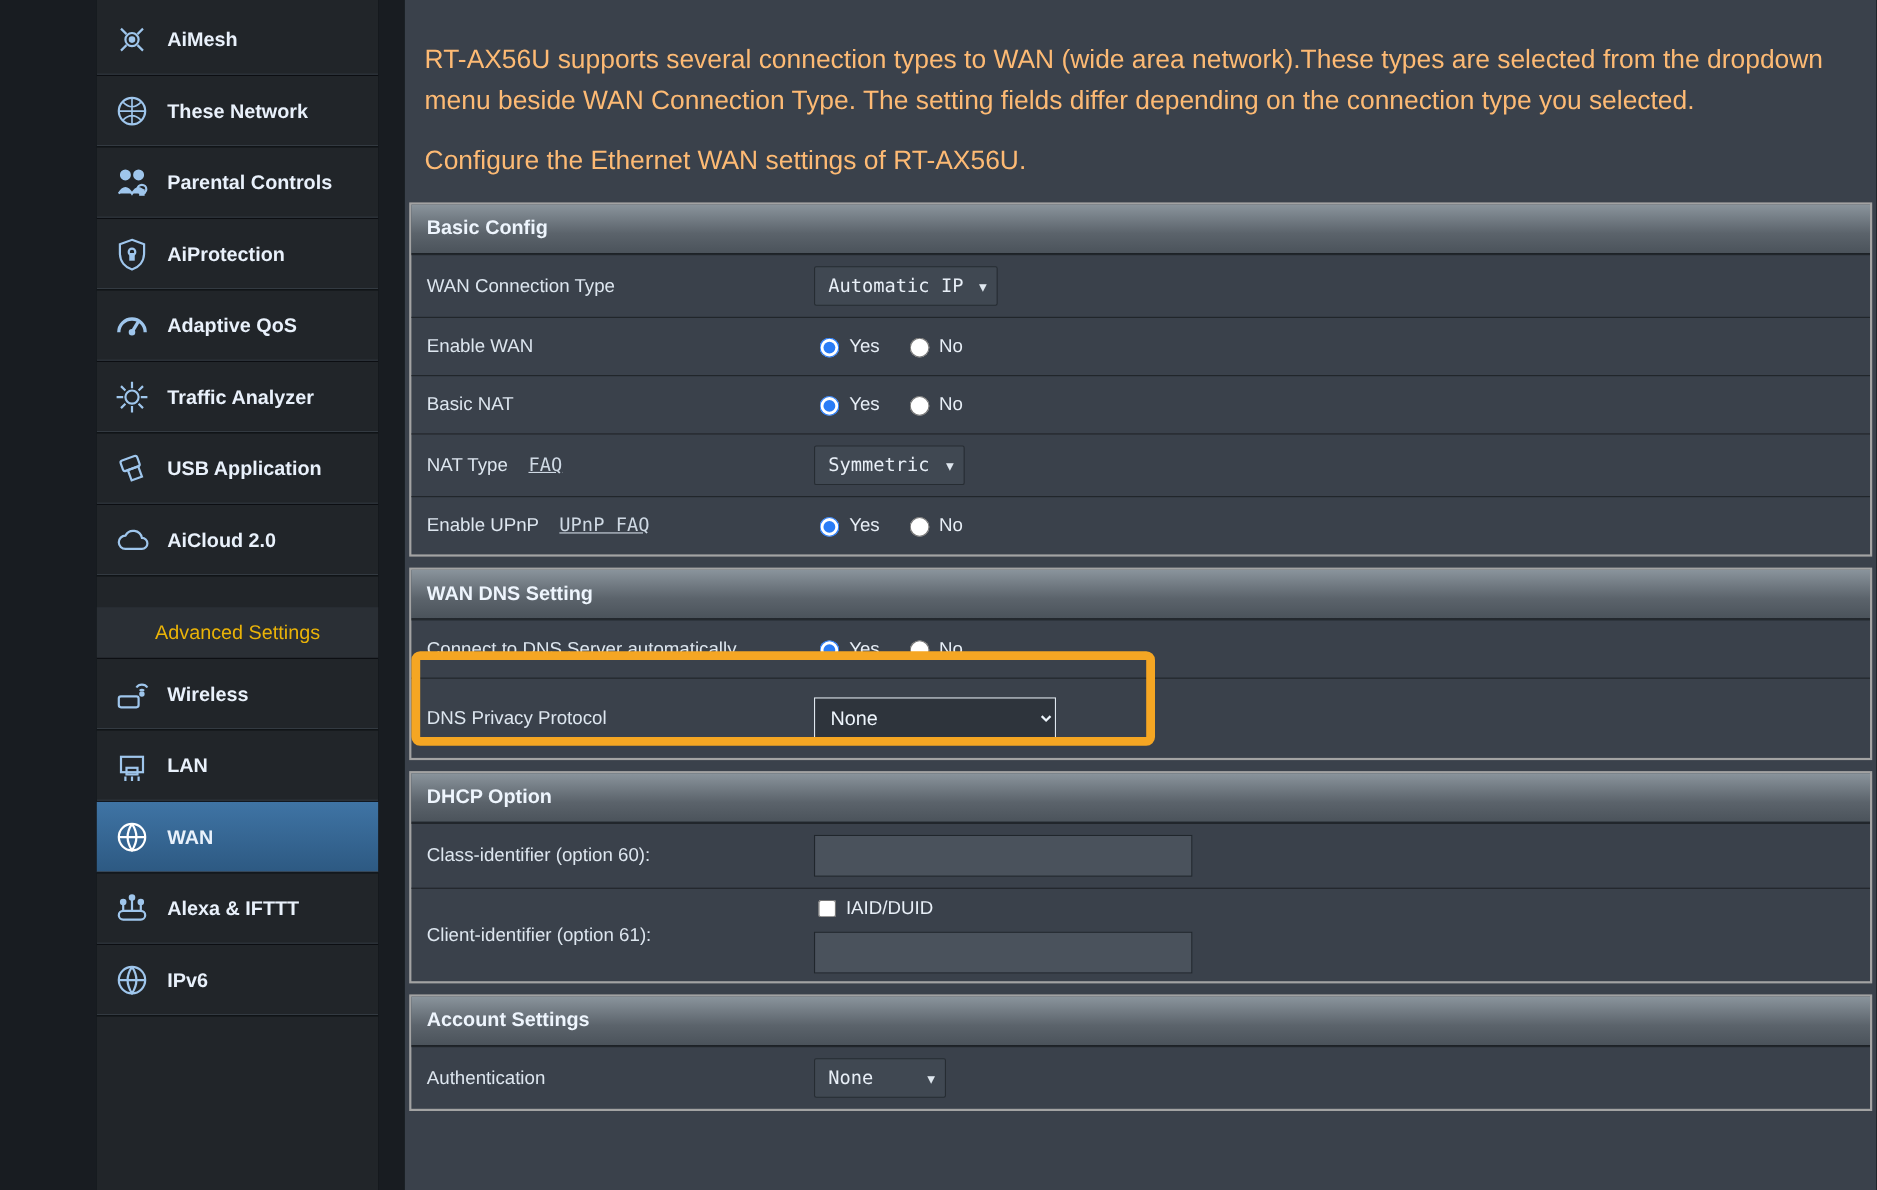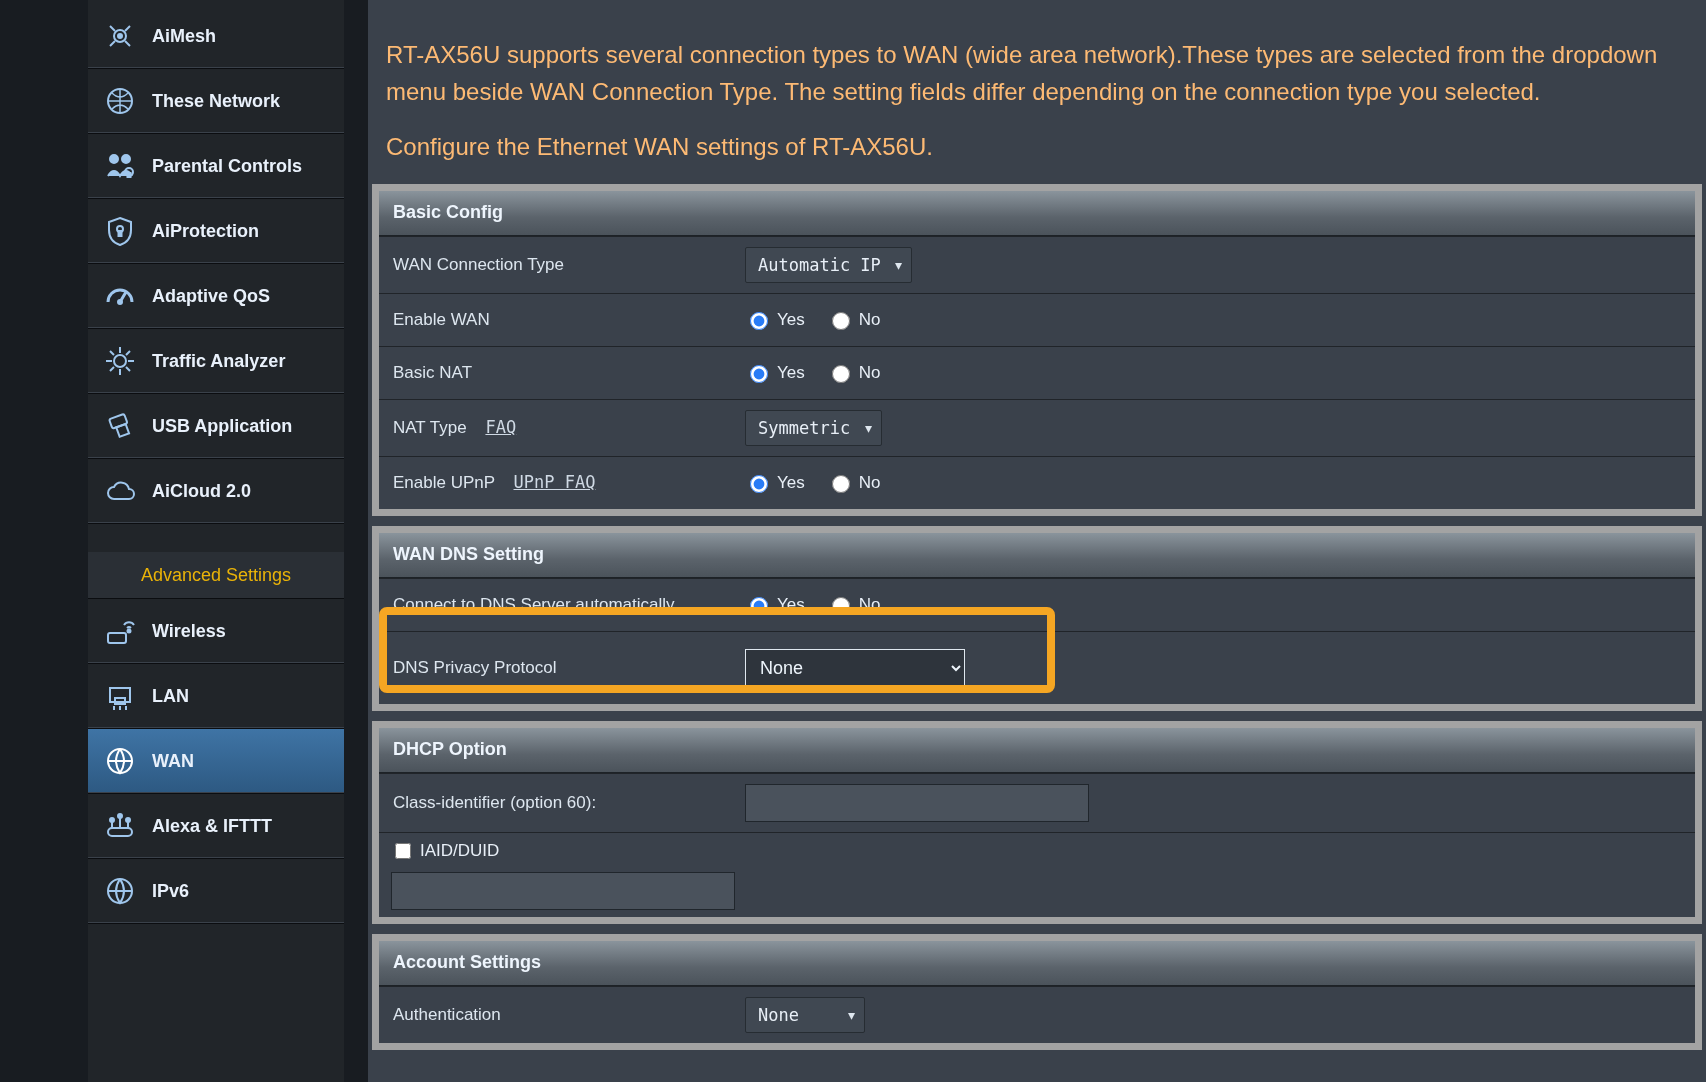--- a/index.html
+++ b/index.html
@@ -11,21 +11,21 @@
 
   
   .side-group{margin-bottom:28px;}
   .side-item{display:flex;align-items:center;height:64px;padding-left:14px;color:#e9f1fb;font-weight:bold;font-size:18px;border-bottom:1px solid #0b0d10;cursor:pointer;box-shadow:0 -1px 0 #3a414a inset;}
   .side-item.active{background:linear-gradient(#3f74a5,#2d5982);}
   .side-item .icon{width:36px;height:36px;margin-right:14px;display:flex;align-items:center;justify-content:center;}
   .section-header{height:46px;display:flex;align-items:center;justify-content:center;color:#eab308;font-size:18px;border-bottom:1px solid #0b0d10;background:#2a2f35;}
 
   
   .intro{padding:36px 14px 18px 14px;color:#fdba74;font-size:24px;line-height:1.55;}
-  .panel{border:7px solid #a3a3a3;margin:0 0 10px 0;}
+  .panel{border:2px solid #a3a3a3;margin:0 0 10px 0;}
   .panel-header{height:44px;display:flex;align-items:center;padding:0 14px;font-weight:bold;color:#eef5fd;font-size:18px;background:linear-gradient(#8a949c 0%,#5b636b 60%,#4b535b 100%);border-bottom:1px solid #1d2227;}
   .row{display:flex;align-items:center;min-height:52px;border-top:1px solid #202429;}
   .row:first-of-type{border-top:none;}
   .row-label{flex:0 0 354px;padding:12px 14px;color:#dde6ef;font-size:17px;box-sizing:border-box;}
   .row-label a{color:#cfd9e4;text-decoration:underline;margin-left:14px;font-family:Consolas,monospace;}
   .row-value{flex:1;padding:10px 12px;display:flex;gap:22px;}
 
   
   .dd{appearance:none;-webkit-appearance:none;background:#404852;color:#e8eff7;border:1px solid #262c32;padding:7px 30px 7px 12px;font-family:Consolas,monospace;font-size:17px;border-radius:2px;position:relative;}
   .dd-wrap{position:relative;display:inline-block;}
@@ -309,20 +309,21 @@
 
     <div class="panel">
       <div class="panel-header">DHCP Option</div>
       <div class="row">
         <div class="row-label">Class-identifier (option 60):</div>
         <div class="row-value">
             <input class="txt" type="text" style="">
           </div>
       </div>
       <div class="row" style="height:84px;">
+        <div class="row-label">Client-identifier (option 61):</div>
         <div class="row-value" style="flex-direction:column;align-items:flex-start;gap:10px;">
           <label class="radio-opt">
               <input type="checkbox" style="">
               <span>IAID/DUID</span>
             </label>
           <input class="txt" type="text" style="">
         </div>
       </div>
     </div>
 

